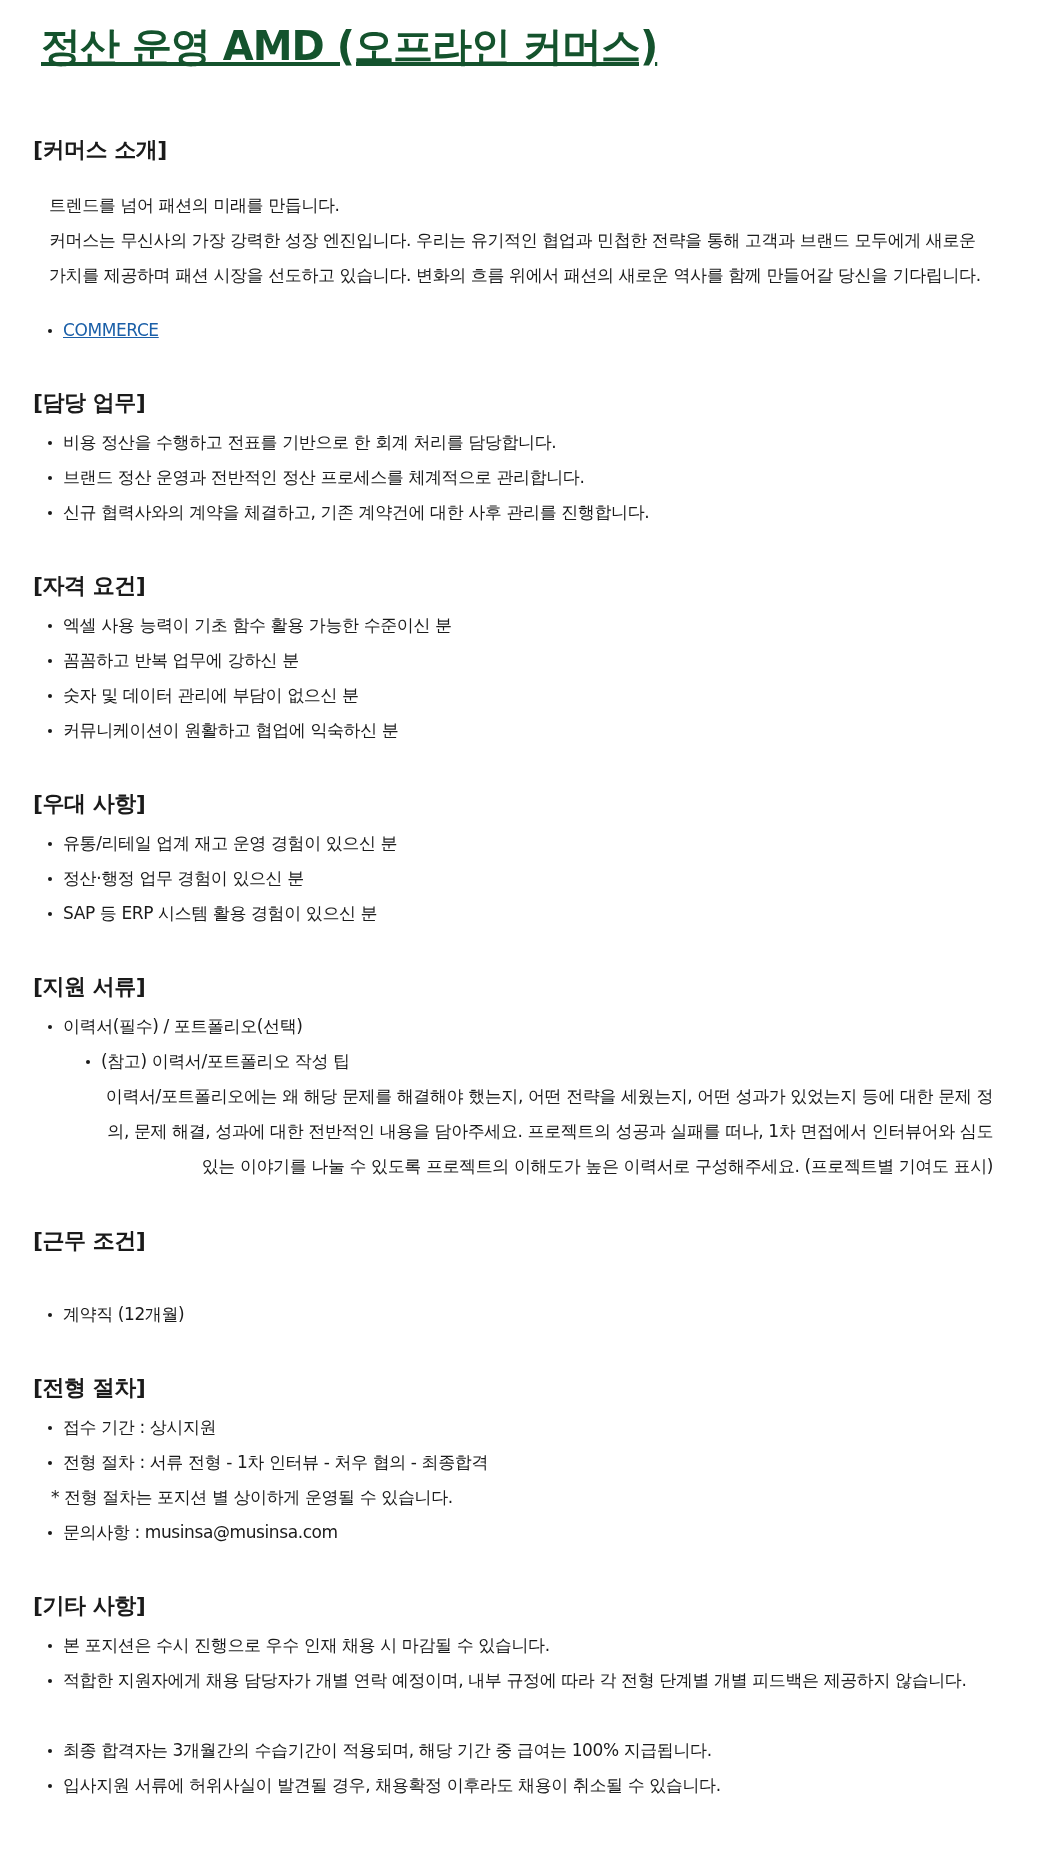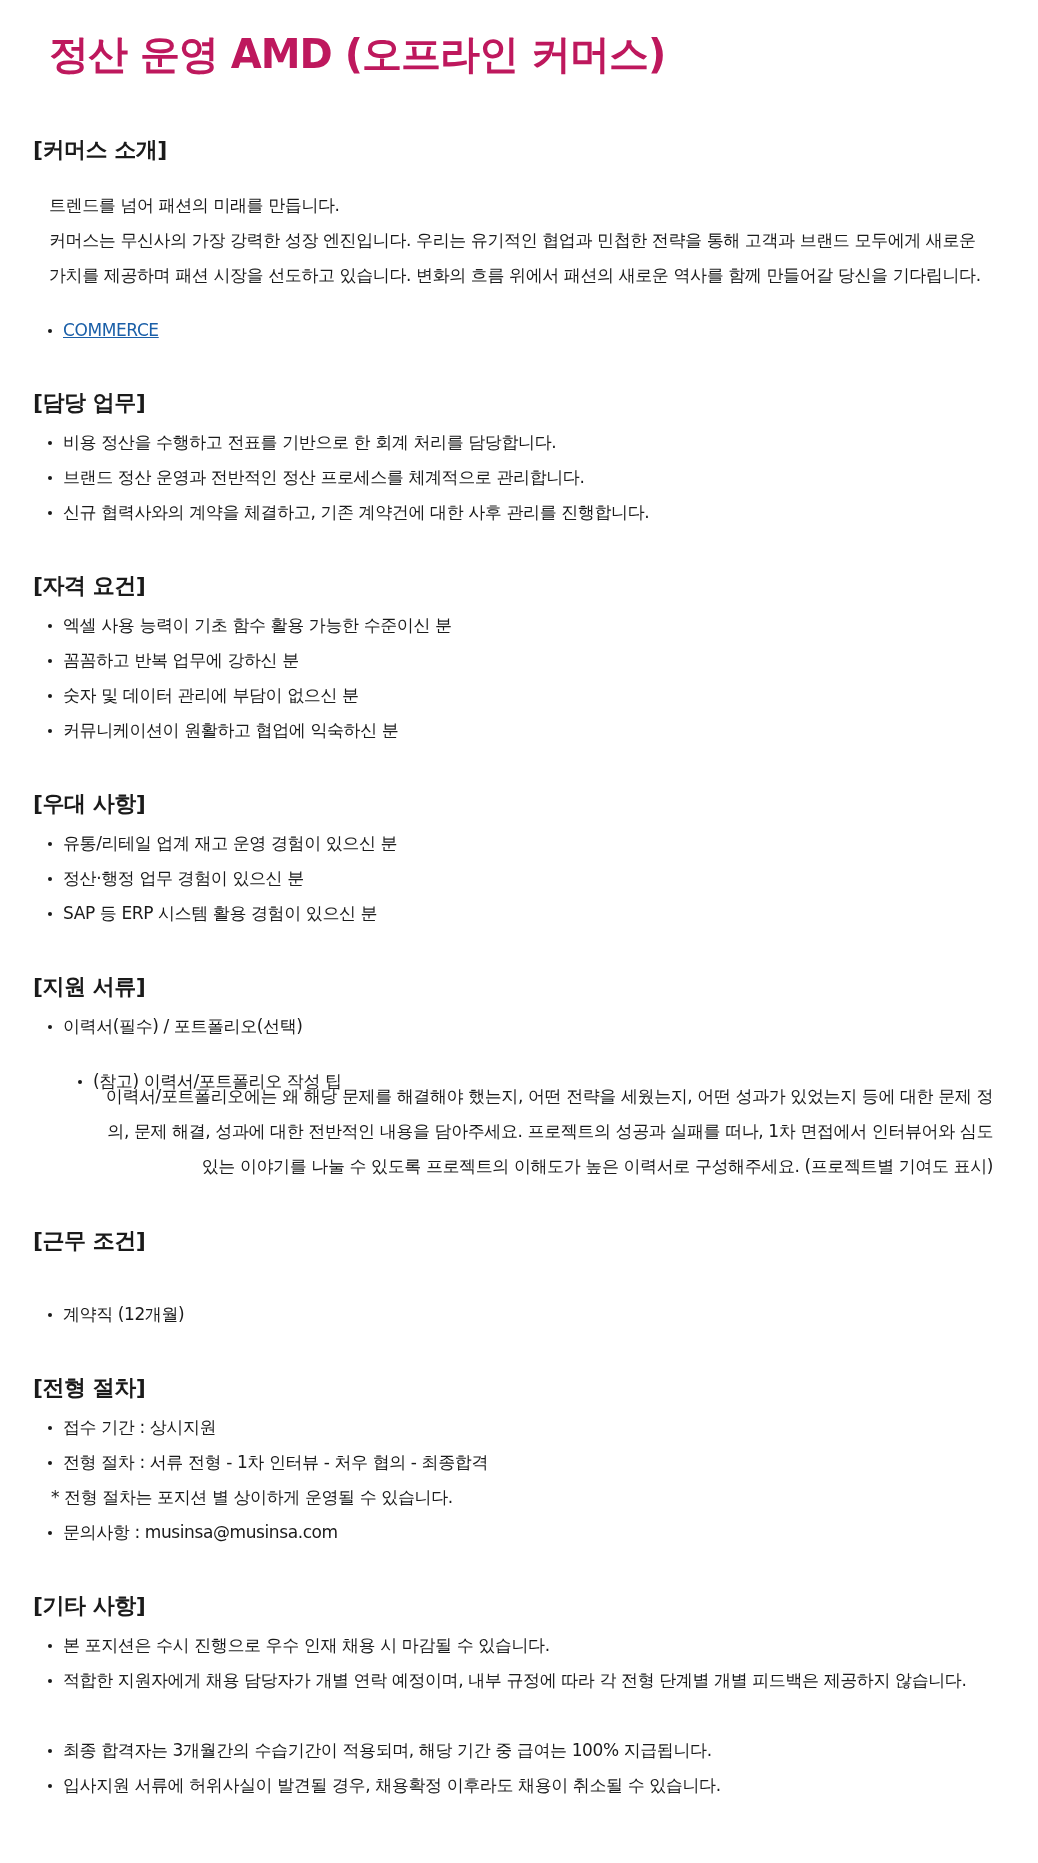--- a/index.html
+++ b/index.html
@@ -5,40 +5,40 @@
     html, body { margin: 0; padding: 0; background: #ffffff; }
     body {
       width: 1038px; height: 1863px; position: relative; overflow: hidden;
       font-family: "DejaVu Sans", "Liberation Sans", sans-serif;
       color: #1a1a1a;
     }
     .page { position: absolute; left: 33px; top: 0; width: 940px; }
     .title {
       position: absolute; left: 0; top: 8px;
       font-size: 40px; font-weight: bold; letter-spacing: -1px;
-      line-height: 60px; margin: 16px; color: #be185d; white-space: nowrap;
+      line-height: 60px; margin: 8px; color: #14532d; white-space: nowrap; text-decoration: underline;
     }
     .h {
       position: absolute; left: 0; font-size: 22px; font-weight: bold;
       line-height: 34px; margin: 0; white-space: nowrap; letter-spacing: -0.5px;
     }
     .p {
       position: absolute; left: 0; font-size: 17px; line-height: 35px;
       margin: 16px; letter-spacing: -0.4px; width: 940px;
     }
     .li {
       position: absolute; left: 30px; font-size: 17px; line-height: 35px;
       letter-spacing: -0.4px; white-space: nowrap;
     }
     .li.wrap { white-space: normal; width: 910px; }
     .li::before {
       content: ""; position: absolute; left: -15px; top: 16px;
       width: 4px; height: 4px; border-radius: 50%; background: #1a1a1a;
     }
-    .li2 { left: 60px; margin-top: 20px; }
+    .li2 { left: 68px; }
     .note { position: absolute; left: 60px; font-size: 17px; line-height: 35px; letter-spacing: -0.4px; width: 900px; text-align: right; }
     .plain { position: absolute; left: 18px; font-size: 17px; line-height: 35px; letter-spacing: -0.4px; white-space: nowrap; }
     a.link { color: #1a5fa8; text-decoration: underline; }
   </style>
 </head>
 <body>
 
 <div class="page">
   <h1 class="title">정산 운영 AMD (오프라인 커머스)</h1>
 

